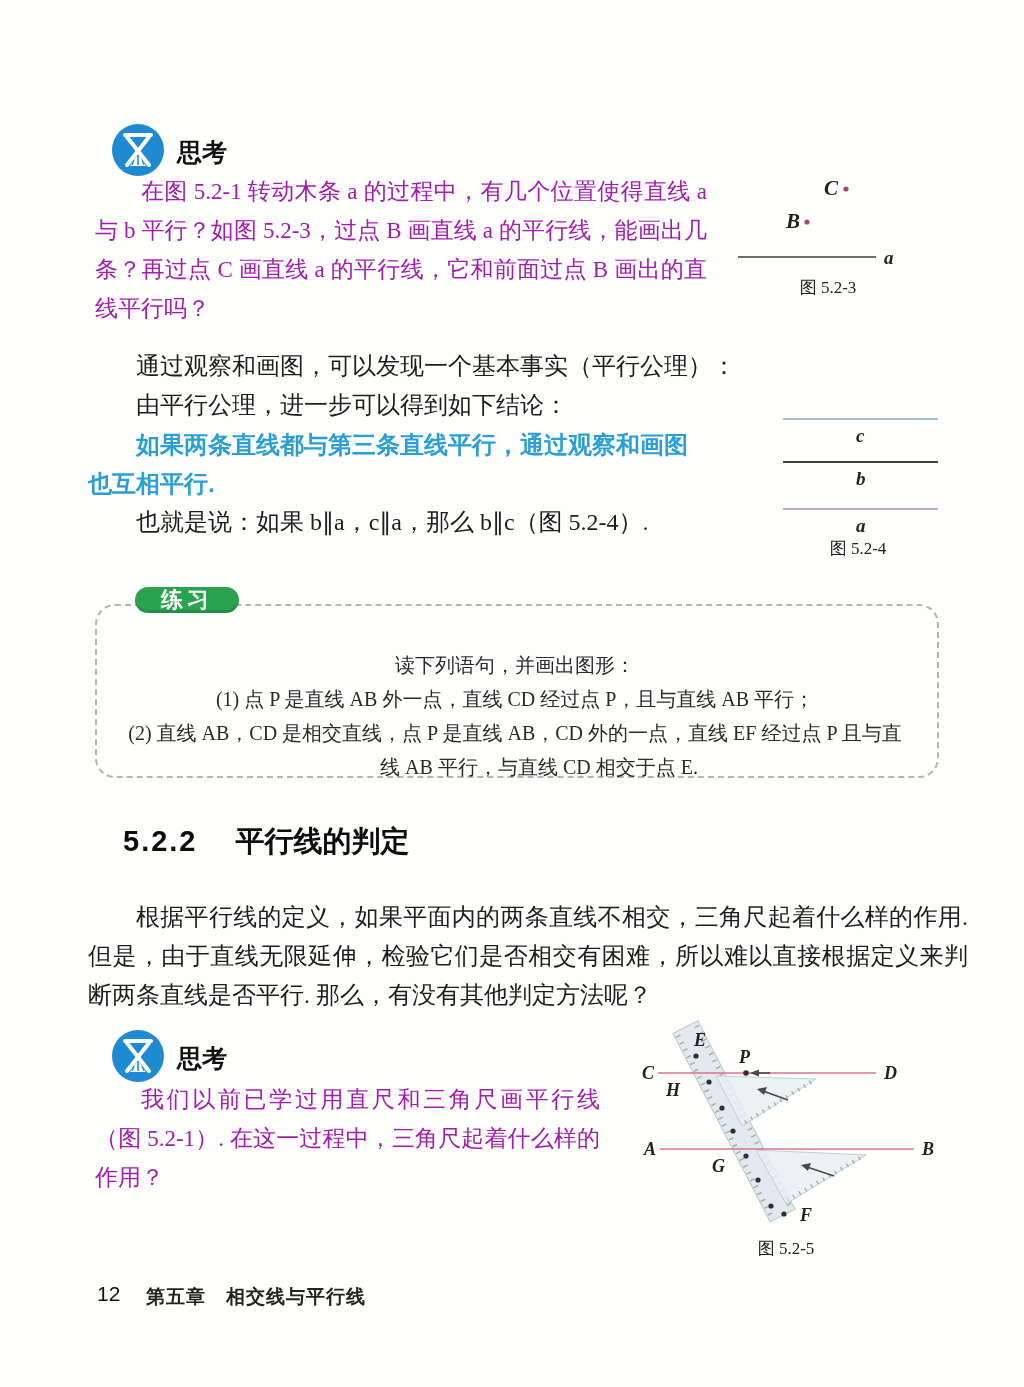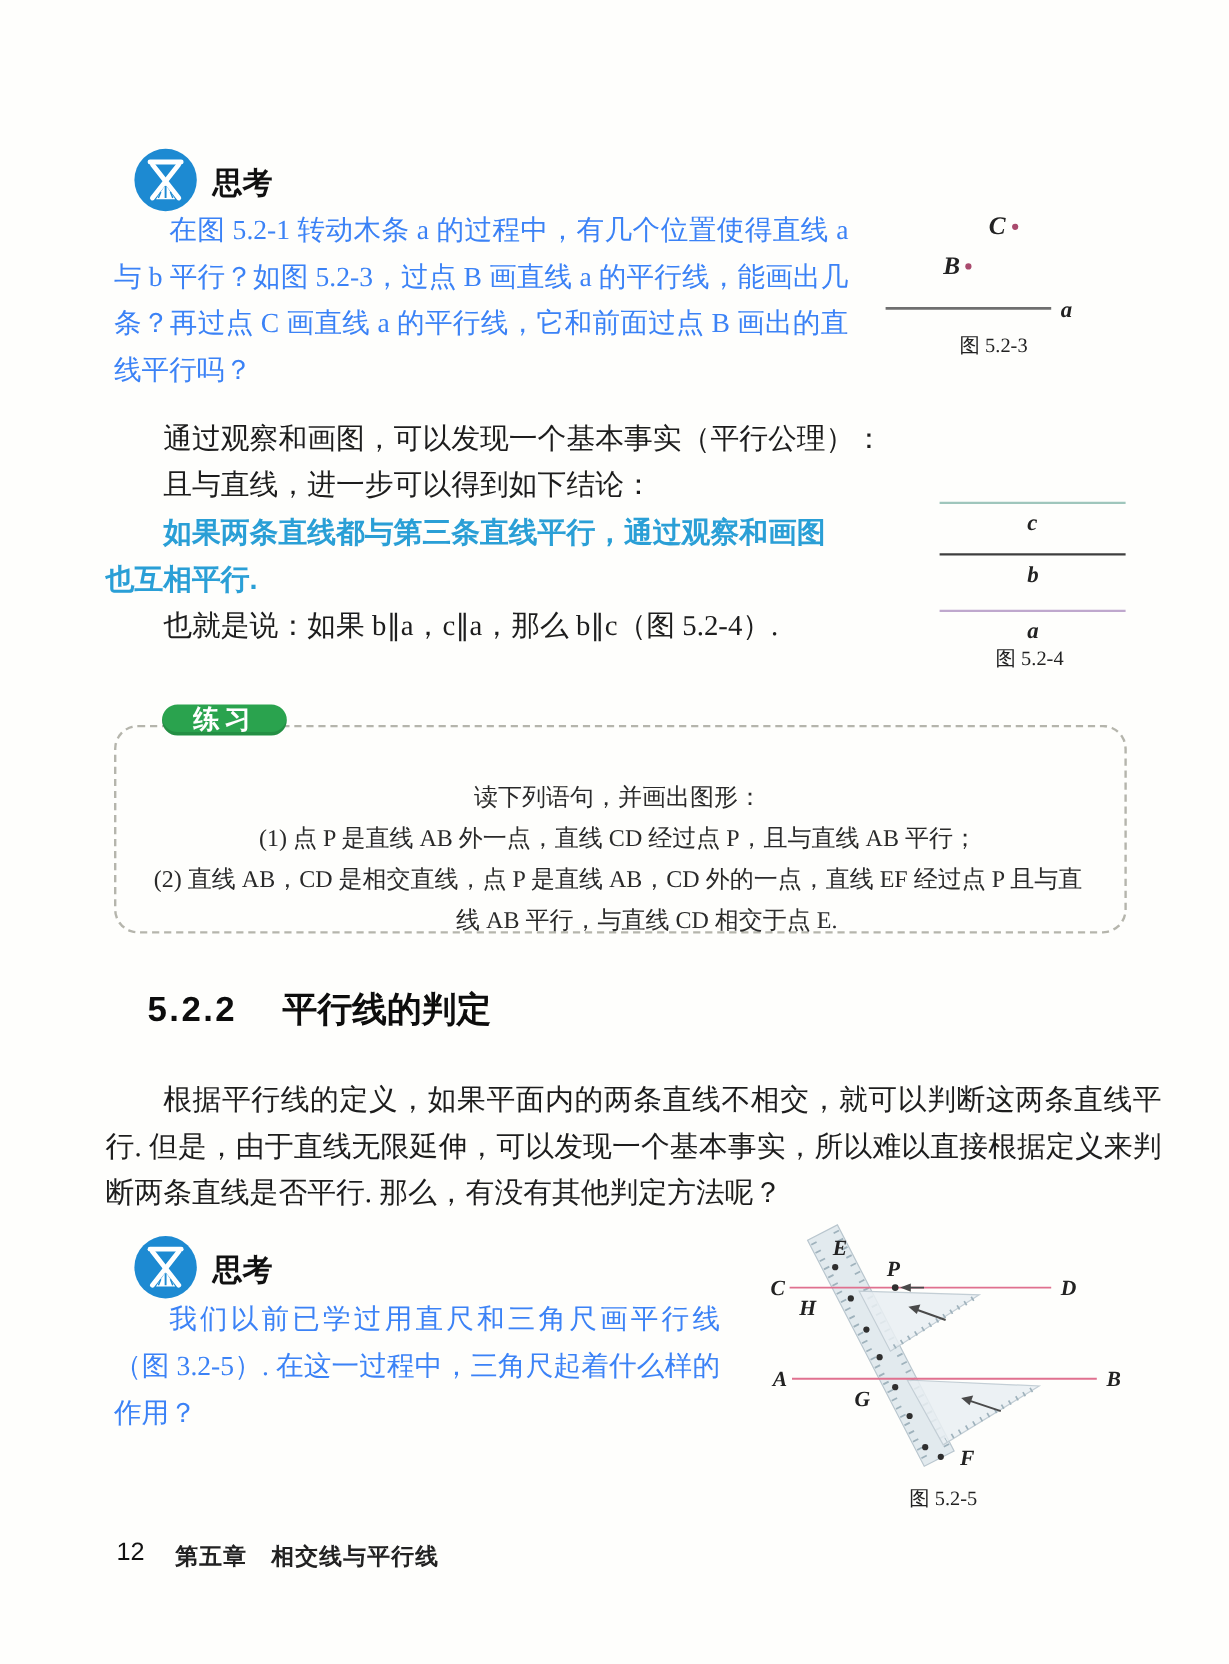--- a/index.html
+++ b/index.html
@@ -20,21 +20,21 @@
     font-family: "Liberation Sans", sans-serif;
     font-weight: 700;
     font-size: 25px;
     color: #111;
   }
   .think-body {
     font-size: 23px;
     line-height: 39px;
     text-align: justify;
     text-indent: 2em;
-    color: #3b82f6;
+    color: #a21caf;
   }
 
   
   .axiom-block { font-size: 24px; line-height: 39px; color: #1d1d1d; }
   .axiom-block p { margin: 0; }
   .indent { text-indent: 2em; }
   .blue-statement {
     font-family: "Liberation Sans", sans-serif;
     font-weight: 700;
     color: #2a9fd6;
@@ -143,21 +143,21 @@
       <text class="fig-label-text" x="58" y="65" font-size="21">B</text>
       <circle cx="79" cy="59" r="2.6" fill="#a94a6d"></circle>
       <line x1="10" y1="94" x2="148" y2="94" stroke="#6f6f6f" stroke-width="2.2"></line>
       <text class="fig-label-text" x="156" y="101" font-size="19">a</text>
       <text class="fig-caption-text" x="100" y="130" text-anchor="middle">图 5.2-3</text>
     </svg>
   </div>
 
   <div class="abs axiom-block" style="left:88px; top:347px; width:700px;">
     <p class="indent">通过观察和画图，可以发现一个基本事实（平行公理）：</p>
-    <p class="indent">且与直线，进一步可以得到如下结论：</p>
+    <p class="indent">由平行公理，进一步可以得到如下结论：</p>
     <p class="indent blue-statement">如果两条直线都与第三条直线平行，通过观察和画图</p>
     <p class="blue-statement">也互相平行.</p>
     <p class="indent">也就是说：如果 b∥a，c∥a，那么 b∥c（图 5.2-4）.</p>
   </div>
 
   <div class="abs" style="left:780px; top:405px; width:165px; height:155px;">
     <svg width="165" height="155" viewBox="0 0 165 155">
       <line x1="3" y1="14" x2="158" y2="14" stroke="#9fc6bc" stroke-width="1.8"></line>
       <text class="fig-label-text" x="76" y="37" font-size="19">c</text>
       <line x1="3" y1="57" x2="158" y2="57" stroke="#3f3f3f" stroke-width="2"></line>
@@ -174,36 +174,36 @@
       <p>读下列语句，并画出图形：</p>
       <p class="practice-item">(1) 点 P 是直线 AB 外一点，直线 CD 经过点 P，且与直线 AB 平行；</p>
       <p class="practice-item">(2) 直线 AB，CD 是相交直线，点 P 是直线 AB，CD 外的一点，直线 EF 经过点 P 且与直线 AB 平行，与直线 CD 相交于点 E.</p>
     </div>
   </div>
 
   <div class="abs section-heading" style="left:123px; top:822px;">
     <span class="num">5.2.2</span><span>平行线的判定</span>
   </div>
 
-  <div class="abs body-paragraph" style="left:88px; top:898px; width:880px;">根据平行线的定义，如果平面内的两条直线不相交，就可以判断这两条直线平行. 但是，由于直线无限延伸，可以发现一个基本事实，所以难以直接根据定义来判断两条直线是否平行. 那么，有没有其他判定方法呢？</div>
+  <div class="abs body-paragraph" style="left:88px; top:898px; width:880px;">根据平行线的定义，如果平面内的两条直线不相交，三角尺起着什么样的作用. 但是，由于直线无限延伸，检验它们是否相交有困难，所以难以直接根据定义来判断两条直线是否平行. 那么，有没有其他判定方法呢？</div>
 
   <div class="abs" style="left:110px; top:1028px; width:56px; height:56px;">
     <svg width="56" height="56" viewBox="0 0 56 56">
       <circle cx="28" cy="28" r="26" fill="#1d8ad2"></circle>
       <line x1="15" y1="13" x2="41" y2="13" stroke="#fff" stroke-width="4" stroke-linecap="round"></line>
       <path d="M17 15 L39 43" stroke="#fff" stroke-width="4" stroke-linecap="round"></path>
       <path d="M39 15 L17 43" stroke="#fff" stroke-width="4" stroke-linecap="round"></path>
       <path d="M28 32 L20 44 L36 44 Z" fill="#fff"></path>
       <line x1="28" y1="33" x2="28" y2="43" stroke="#1d8ad2" stroke-width="1.6"></line>
       <line x1="24" y1="38" x2="22" y2="43" stroke="#1d8ad2" stroke-width="1.2"></line>
       <line x1="32" y1="38" x2="34" y2="43" stroke="#1d8ad2" stroke-width="1.2"></line>
     </svg>
   </div>
   <div class="abs think-label" style="left:177px; top:1042px;">思考</div>
-  <div class="abs think-body" style="left:95px; top:1080px; width:505px;">我们以前已学过用直尺和三角尺画平行线（图 3.2-5）. 在这一过程中，三角尺起着什么样的作用？</div>
+  <div class="abs think-body" style="left:95px; top:1080px; width:505px;">我们以前已学过用直尺和三角尺画平行线（图 5.2-1）. 在这一过程中，三角尺起着什么样的作用？</div>
 
   <div class="abs" style="left:636px; top:1016px; width:324px; height:250px;">
     <svg width="324" height="250" viewBox="0 0 324 250">
 
       <g transform="translate(54,20) rotate(-27.3)">
         <rect x="-14" y="-10" width="28" height="212" fill="#e2eaee" stroke="#b9c6ce" stroke-width="1"></rect>
         <line x1="-10.5" y1="-6" x2="-10.5" y2="198" stroke="#9fb2bc" stroke-width="5" stroke-dasharray="1.5 6.2"></line>
         <line x1="10.5" y1="-6" x2="10.5" y2="198" stroke="#9fb2bc" stroke-width="5" stroke-dasharray="1.5 6.2"></line>
       </g>
 

